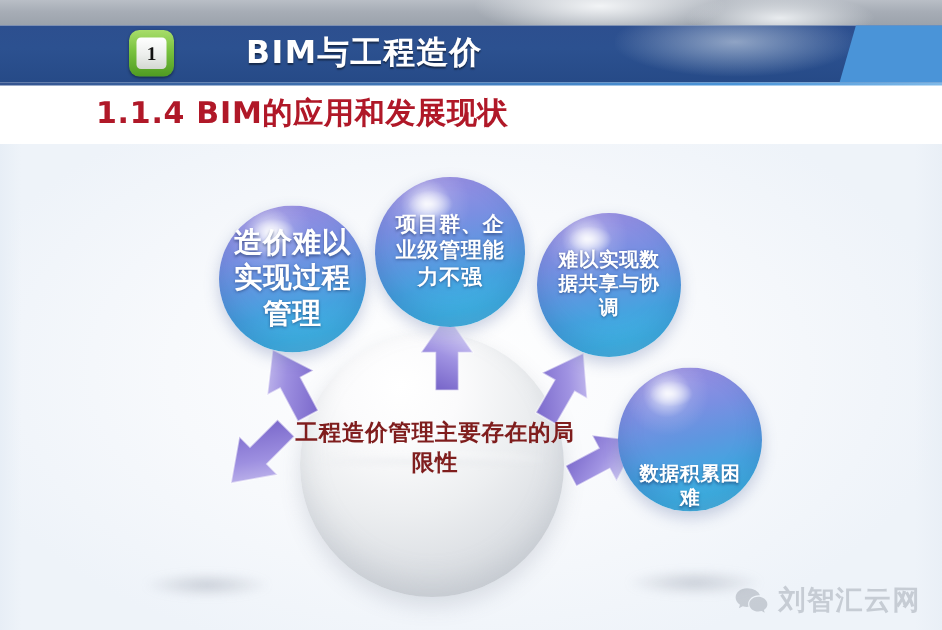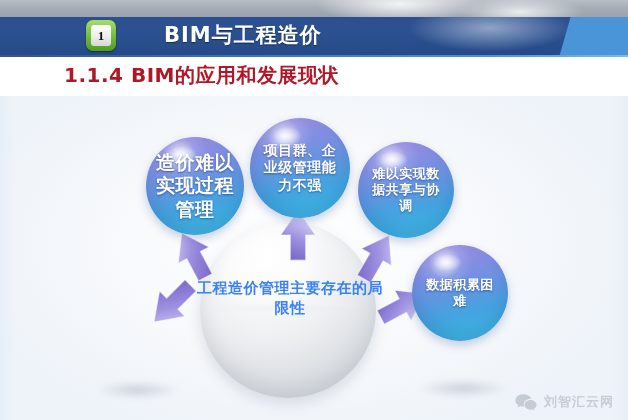--- a/index.html
+++ b/index.html
@@ -142,21 +142,21 @@
     width: 84%; height: 6px;
     border-radius: 50%;
     background: linear-gradient(180deg, rgba(255,255,255,0.85), rgba(200,206,214,0.35));
     filter: blur(2px);
   }
   .core-label {
     position: absolute;
     left: 196px; top: 278px;
     width: 188px;
     text-align: center;
-    color: #3b82f6;
+    color: #7f1d1d;
     font-size: 15px;
     font-weight: bold;
     line-height: 20px;
     letter-spacing: 0.5px;
     z-index: 6;
   }
 
   
   .node {
     position: absolute;
@@ -185,21 +185,21 @@
     border-radius: 50%;
     background: radial-gradient(ellipse at 50% 50%, rgba(255,255,255,0.72) 0%, rgba(255,255,255,0) 72%);
     pointer-events: none;
   }
 
   
   #node-0 { left: 88px;  top: 241px; width: 100px; height: 100px; font-size: 13px; }
   #node-1 { left: 146px; top: 137px; width: 98px;  height: 98px;  font-size: 19px; }
   #node-2 { left: 250px; top: 118px; width: 100px; height: 100px; font-size: 14px; }
   #node-3 { left: 358px; top: 142px; width: 96px;  height: 96px;  font-size: 13px; }
-  #node-4 { left: 412px; top: 245px; width: 96px;  height: 96px;  font-size: 13px; }
+  #node-4 { left: 412px; top: 245px; width: 96px;  height: 96px;  font-size: 13px; align-items: flex-end; }
 
   
   .arrow { position: absolute; z-index: 4; }
   .arrow svg { display: block; }
 
   
   .floor-shadow {
     position: absolute;
     border-radius: 50%;
     background: radial-gradient(ellipse at 50% 50%, rgba(120,128,145,0.34) 0%, rgba(120,128,145,0) 72%);
@@ -215,21 +215,21 @@
     right: 14px; bottom: 8px;
     display: flex;
     align-items: center;
     gap: 6px;
     opacity: 0.30;
     z-index: 9;
   }
   .wm-icon { width: 24px; height: 20px; }
   .wm-text {
     color: #6d7582;
-    font-size: 13px;
+    font-size: 18px;
     font-weight: bold;
     letter-spacing: 1px;
     white-space: nowrap;
   }
 </style>
 </head>
 <body>
 
 <div id="slide">
 

